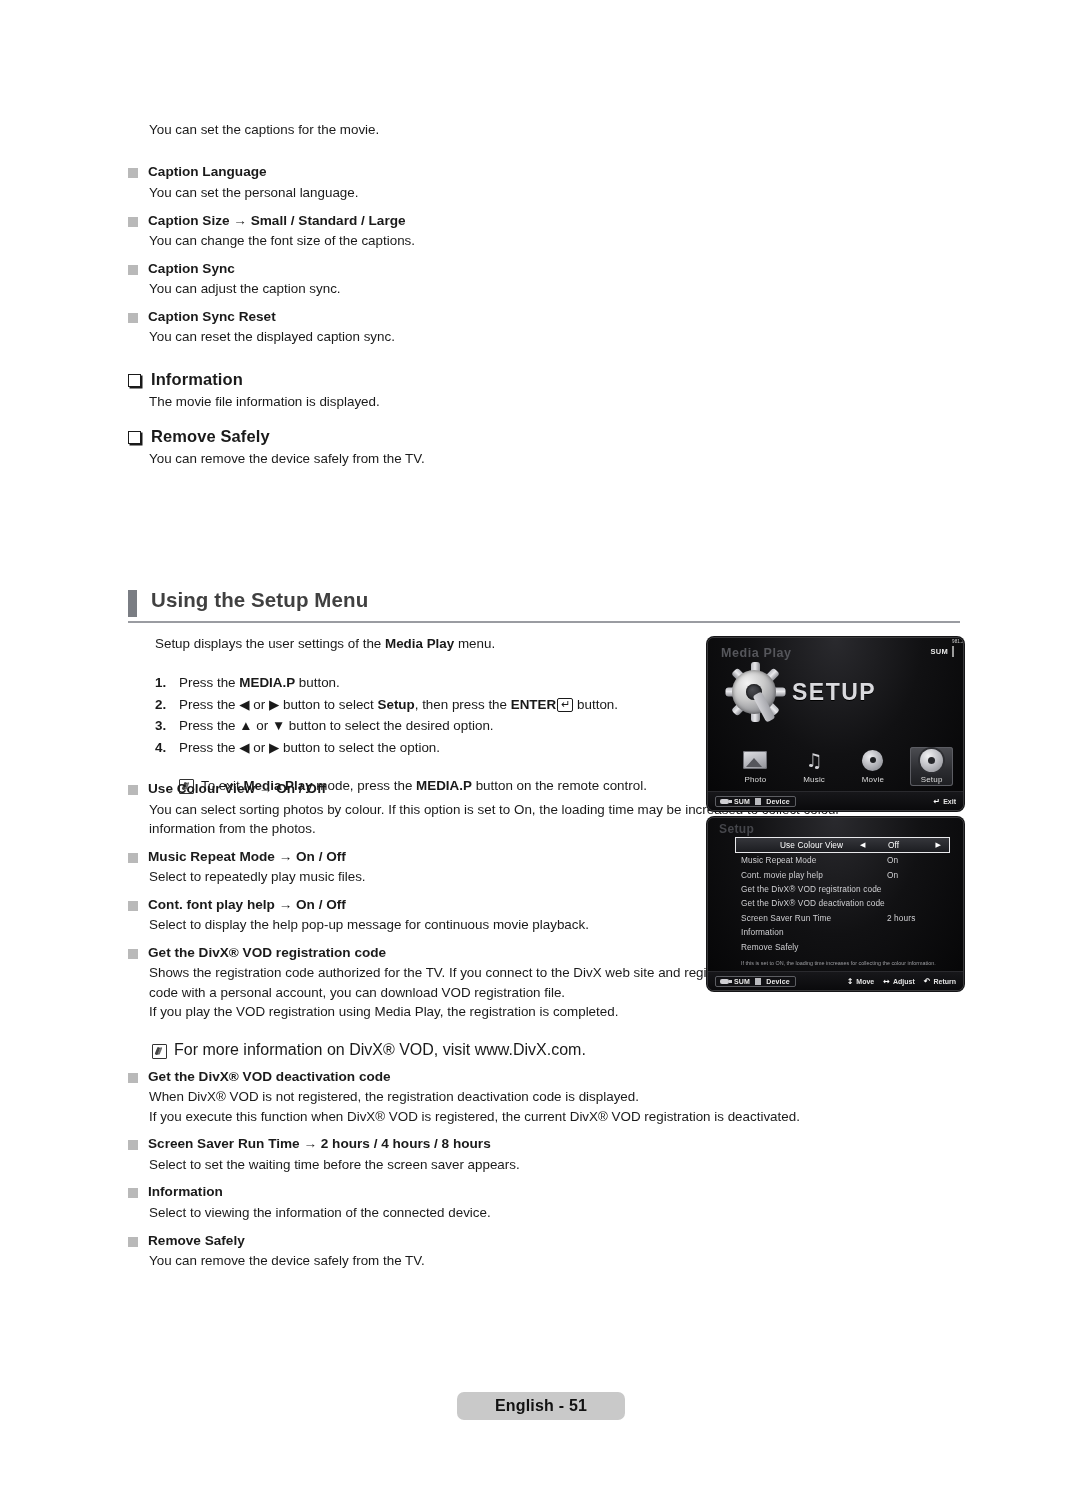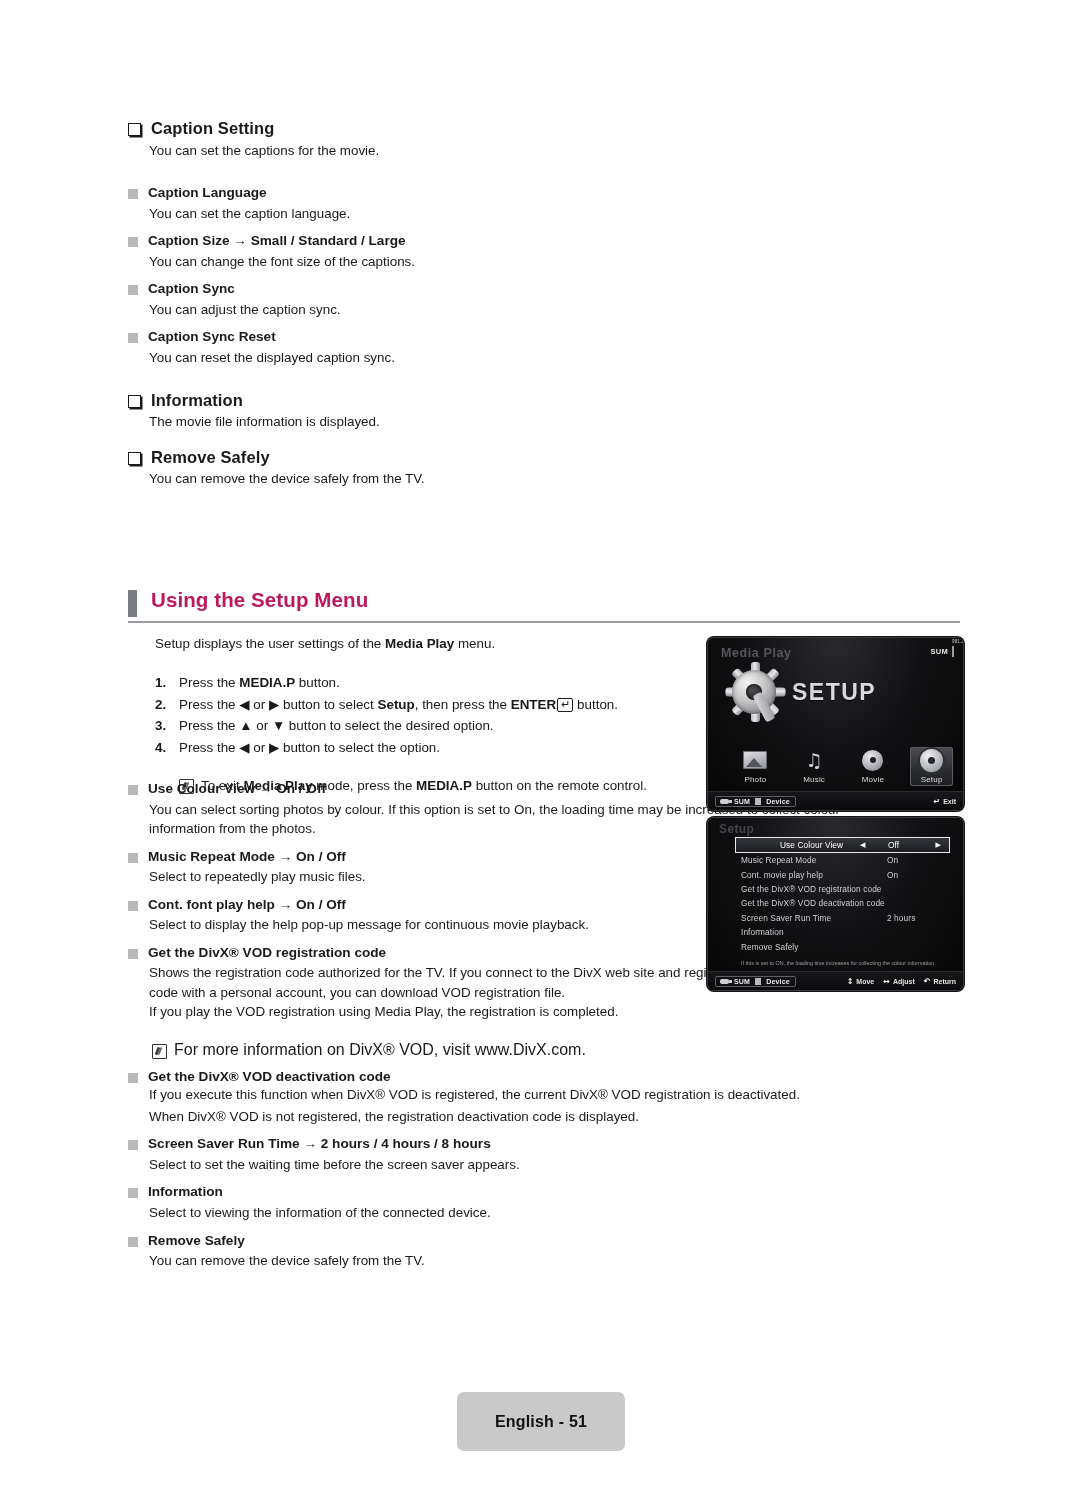--- a/index.html
+++ b/index.html
@@ -95,21 +95,21 @@
     height: 27px;
     background: #7a7d83;
   }
   .section-head .title {
     position: absolute;
     left: 23px;
     top: 0px;
     font-size: 20.5px;
     font-weight: bold;
     letter-spacing: .1px;
-    color: #be185d;
+    color: #404040;
   }
   .section-head .rule {
     position: absolute;
     left: 0;
     top: 33px;
     width: 832px;
     height: 2px;
     background: #9a9ca1;
   }
 
@@ -531,21 +531,21 @@
     line-height: 1.5;
     color: #9c9da1;
   }
 
   
   .footer {
     position: absolute;
     left: 457px;
     top: 1392px;
     width: 168px;
-    height: 59px;
+    height: 28px;
     background: #c9c9c9;
     border-radius: 7px;
     display: flex;
     align-items: center;
     justify-content: center;
   }
   .footer span {
     font-size: 16px;
     font-weight: bold;
     color: #111;
@@ -553,38 +553,34 @@
   }
 </style>
 </head>
 <body>
 
 <div class="page">
 
   <div class="content">
 
     <div class="sec">
-      <div class="hdr-row">
-        <span class="bullet-major"></span>
-        <div class="h-major">Caption Setting</div>
-      </div>
       <div class="body-text tight">You can set the captions for the movie.</div>
     </div>
 
     <div class="gap-m"></div>
 
 
     <div class="gap-s"></div>
 
     <div class="sec">
       <div class="hdr-row">
         <span class="bullet-sub"></span>
         <div class="h-sub">Caption Language</div>
       </div>
-      <div class="body-text tight">You can set the caption language.</div>
+      <div class="body-text tight">You can set the personal language.</div>
     </div>
 
     <div class="gap-s"></div>
 
     <div class="sec">
       <div class="hdr-row">
         <span class="bullet-sub"></span>
         <div class="h-sub">Caption Size → Small / Standard / Large</div>
       </div>
       <div class="body-text tight">You can change the font size of the captions.</div>
@@ -714,22 +710,22 @@
       </div>
     </div>
 
     <div class="gap-s"></div>
 
     <div class="sec">
       <div class="hdr-row">
         <span class="bullet-sub"></span>
         <div class="h-sub">Get the DivX® VOD deactivation code</div>
       </div>
+      <div class="body-text tight" style="max-width:860px">When DivX® VOD is not registered, the registration deactivation code is displayed.</div>
       <div class="body-text" style="max-width:860px">If you execute this function when DivX® VOD is registered, the current DivX® VOD registration is deactivated.</div>
-      <div class="body-text tight" style="max-width:860px">When DivX® VOD is not registered, the registration deactivation code is displayed.</div>
     </div>
 
     <div class="gap-s"></div>
 
     <div class="sec">
       <div class="hdr-row">
         <span class="bullet-sub"></span>
         <div class="h-sub">Screen Saver Run Time → 2 hours / 4 hours / 8 hours</div>
       </div>
       <div class="body-text tight">Select to set the waiting time before the screen saver appears.</div>

